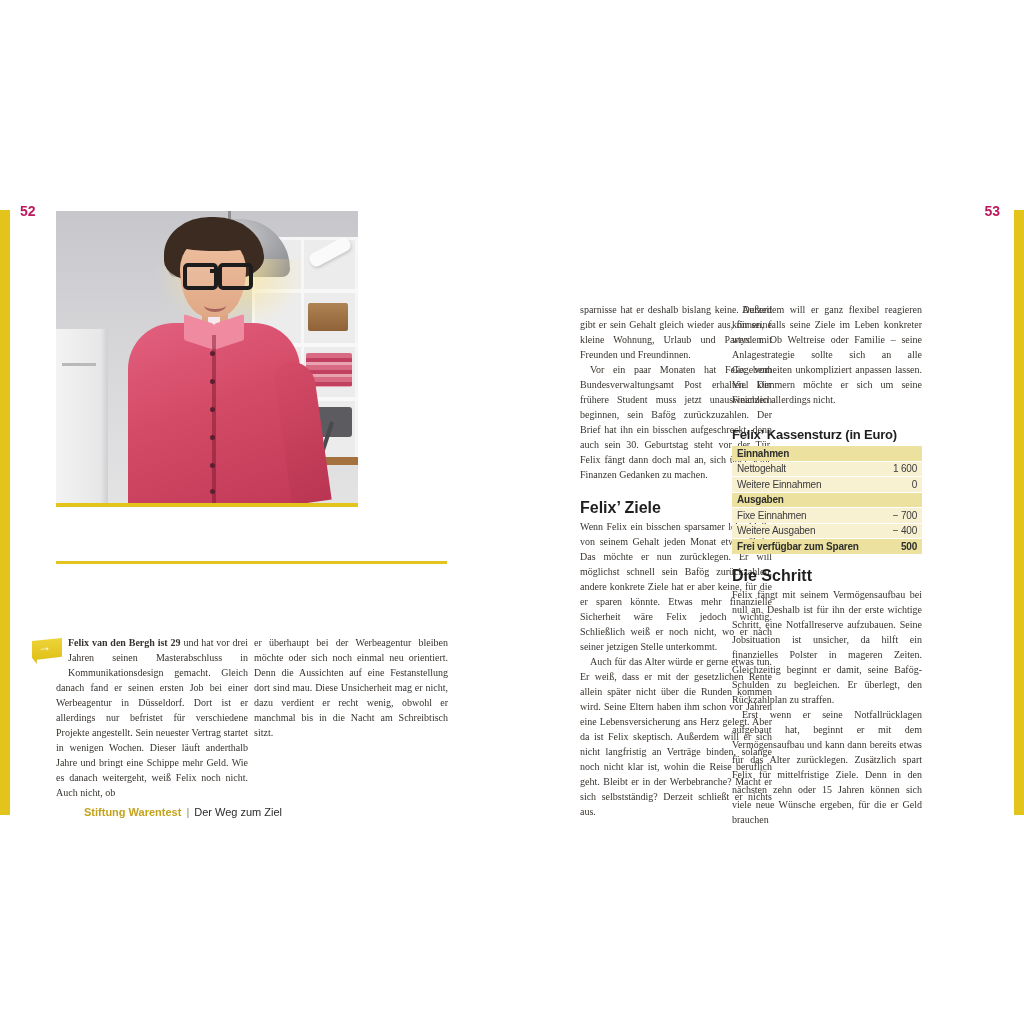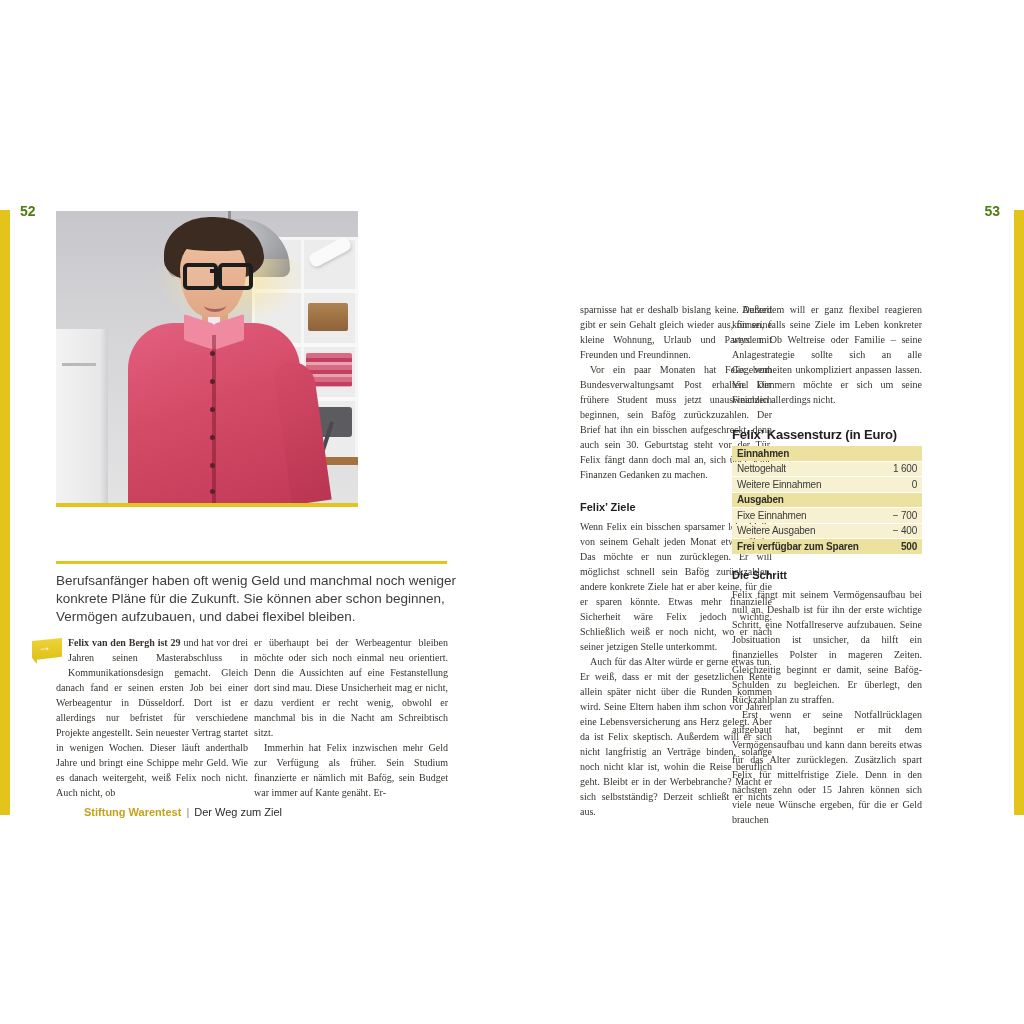--- a/index.html
+++ b/index.html
@@ -4,21 +4,21 @@
 <style>
   html,body{margin:0;padding:0;background:#ffffff;}
   .spread{position:relative;width:1024px;height:1024px;background:#ffffff;overflow:hidden;
           font-family:"Liberation Sans",sans-serif;color:#1a1a1a;}
 
   
   .bar{position:absolute;top:210px;width:10px;height:605px;background:#e2c41c;}
   .bar.left{left:0;}
   .bar.right{right:0;}
 
-  .pagenum{position:absolute;top:203px;font-size:14px;font-weight:600;color:#4d7c0f;}
+  .pagenum{position:absolute;top:203px;font-size:14px;font-weight:600;color:#be185d;}
   .pagenum.left{left:20px;}
   .pagenum.right{right:24px;}
 
   
   .photo{position:absolute;left:56px;top:211px;width:302px;height:292px;overflow:hidden;
          background:linear-gradient(180deg,#c7c7cb 0%,#d6d6d9 45%,#e3e3e4 100%);
          border-bottom:4px solid #e2c41c;}
   .photo *{position:absolute;}
   .ph-cord{left:172px;top:0;width:3px;height:16px;background:#8d8d90;}
   .ph-lamp{left:112px;top:8px;width:122px;height:58px;background:radial-gradient(ellipse at 42% 30%,#d9d9dc 0%,#a7a8ac 55%,#838488 100%);
@@ -77,21 +77,21 @@
         clip-path:polygon(0 12%,100% 0,100% 72%,16% 84%,16% 100%,0 76%);}
   .lead-arrow .ar{position:absolute;left:6px;top:3px;color:#fff;font-size:13px;font-weight:700;transform:rotate(-4deg);}
 
   .footer{position:absolute;left:56px;top:806px;font-size:11px;color:#2b2b2b;margin-left:28px;}
   .footer .brand{color:#c3a31b;font-weight:700;}
   .footer .sep{color:#8a8a8a;margin:0 5px;}
 
   
   .colR1{left:580px;top:302px;}
   .colR2{left:732px;top:302px;width:190px;}
-  .subhead{font-family:"Liberation Sans",sans-serif;font-size:11px;font-weight:700;color:#1f1f1f;
+  .subhead{font-family:"Liberation Sans",sans-serif;font-size:16px;font-weight:700;color:#1f1f1f;
            margin:18px 0 4px 0 !important;text-align:left;text-indent:0 !important;}
 
   .kbox{margin:20px 0 14px 0;font-family:"Liberation Sans",sans-serif;text-align:left;}
   .ktitle{font-size:13px;font-weight:700;color:#1f1f1f;letter-spacing:-.2px;margin-bottom:4px;
           font-stretch:condensed;}
   .krow{display:flex;justify-content:space-between;align-items:center;height:14.5px;margin-bottom:1px;
         padding:0 5px;font-size:10px;letter-spacing:-.2px;color:#3a3a3a;font-stretch:condensed;}
   .krow.section{background:#ece19e;font-weight:700;color:#2e2e2e;}
   .krow.item{background:#f7f1d2;}
   .krow.total{background:#ece19e;font-weight:700;color:#2e2e2e;}
@@ -142,34 +142,32 @@
     <div class="ph-hair"></div>
     <div class="ph-face"></div>
     <div class="ph-fring"></div>
     <div class="ph-gl-l"></div>
     <div class="ph-gl-r"></div>
     <div class="ph-gl-b"></div>
     <div class="ph-smile"></div>
   </div>
 
   <div class="head-rule"></div>
-  <p class="standfirst" style="margin:0;">Berufsanfänger haben oft wenig Geld und manchmal noch weniger konkrete Pläne für die Zukunft. Sie können aber schon beginnen, Vermögen aufzubauen, und dabei flexibel bleiben.</p>
 
   <div class="col colL1">
     <p>
       <span class="lead-arrow">
         <span class="flag"></span>
         <span class="ar">→</span>
       </span><span class="leadbold">Felix van den Bergh ist 29</span><span> und hat vor drei Jahren seinen Masterabschluss in Kommunikationsdesign gemacht. Gleich danach fand er seinen ersten Job bei einer Werbeagentur in Düsseldorf. Dort ist er allerdings nur befristet für verschiedene Projekte angestellt. Sein neuester Vertrag startet in wenigen Wochen. Dieser läuft anderthalb Jahre und bringt eine Schippe mehr Geld. Wie es danach weitergeht, weiß Felix noch nicht. Auch nicht, ob</span>
     </p>
   </div>
 
   <div class="col colL2">
     <p>er überhaupt bei der Werbeagentur bleiben möchte oder sich noch einmal neu orientiert. Denn die Aussichten auf eine Festanstellung dort sind mau. Diese Unsicherheit mag er nicht, dazu verdient er recht wenig, obwohl er manchmal bis in die Nacht am Schreibtisch sitzt.</p>
-    <p class="ind">Immerhin hat Felix inzwischen mehr Geld zur Verfügung als früher. Sein Studium finanzierte er nämlich mit Bafög, sein Budget war immer auf Kante genäht. Er-</p>
   </div>
 
   <div class="footer">
     <span class="brand">Stiftung Warentest</span><span class="sep">|</span><span>Der Weg zum Ziel</span>
   </div>
 
   <div class="col colR1">
     <p>sparnisse hat er deshalb bislang keine. Derzeit gibt er sein Gehalt gleich wieder aus, für seine kleine Wohnung, Urlaub und Partys mit Freunden und Freundinnen.</p>
     <p class="ind">Vor ein paar Monaten hat Felix vom Bundesverwaltungsamt Post erhalten. Der frühere Student muss jetzt unausweichlich beginnen, sein Bafög zurückzuzahlen. Der Brief hat ihn ein bisschen aufgeschreckt, denn auch sein 30. Geburtstag steht vor der Tür. Felix fängt dann doch mal an, sich über seine Finanzen Gedanken zu machen.</p>
     <p class="subhead">Felix’ Ziele</p>

